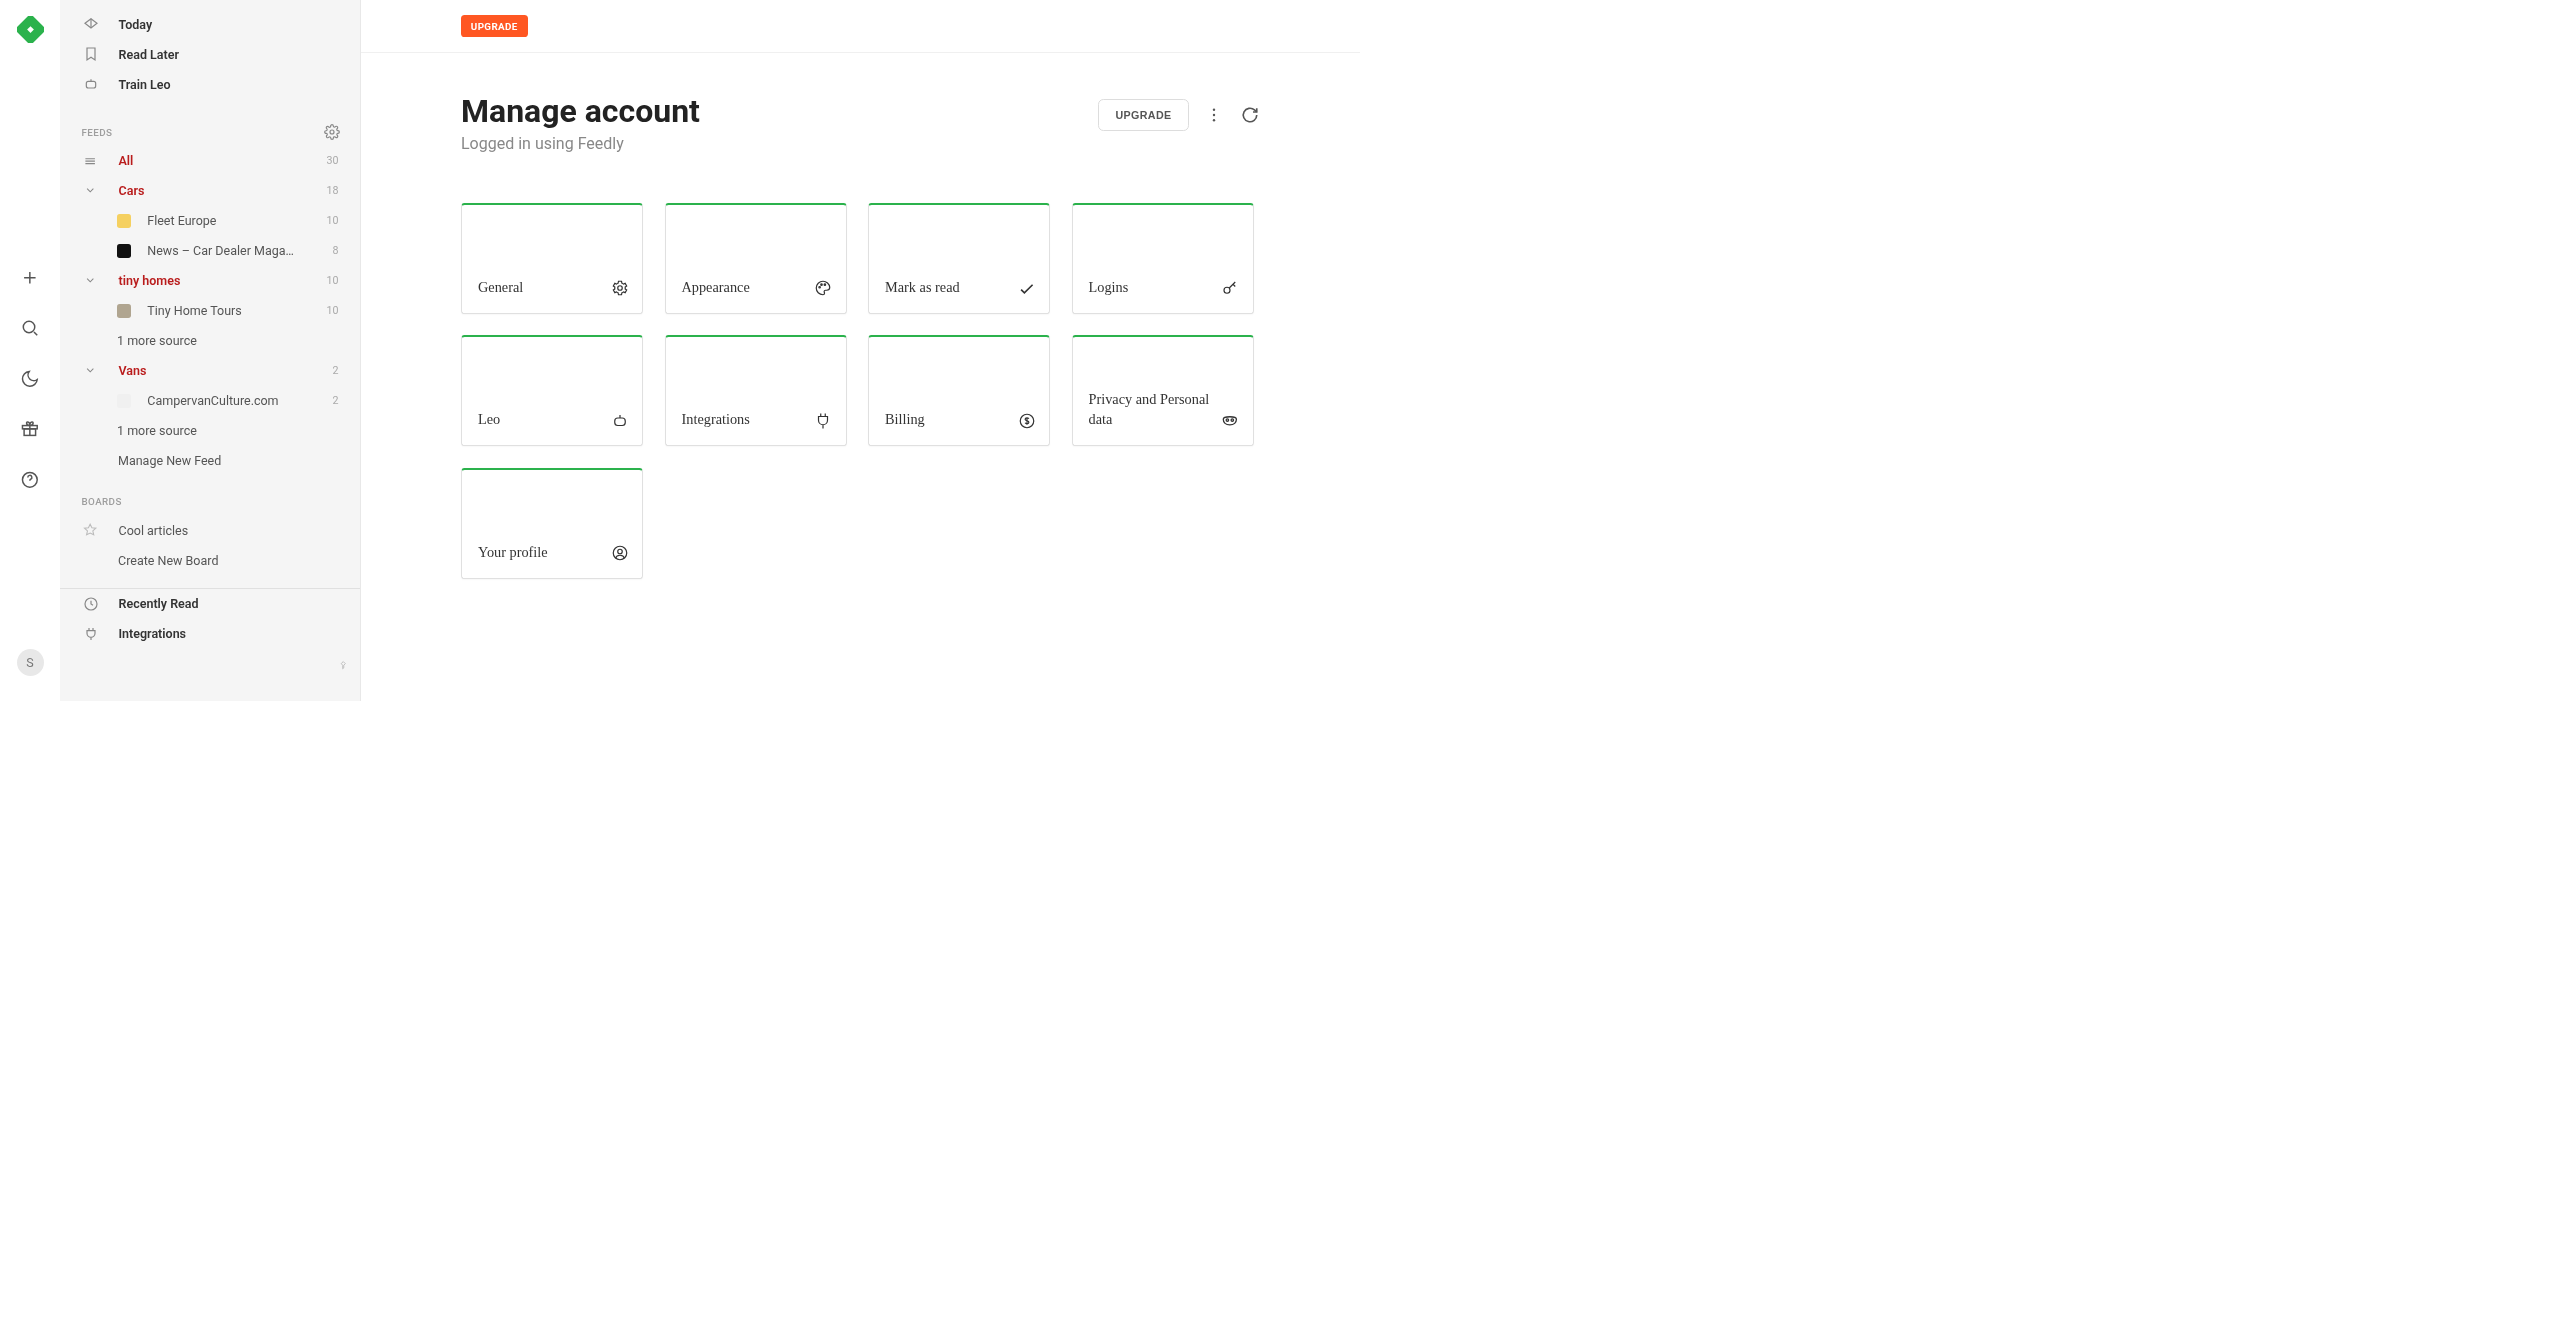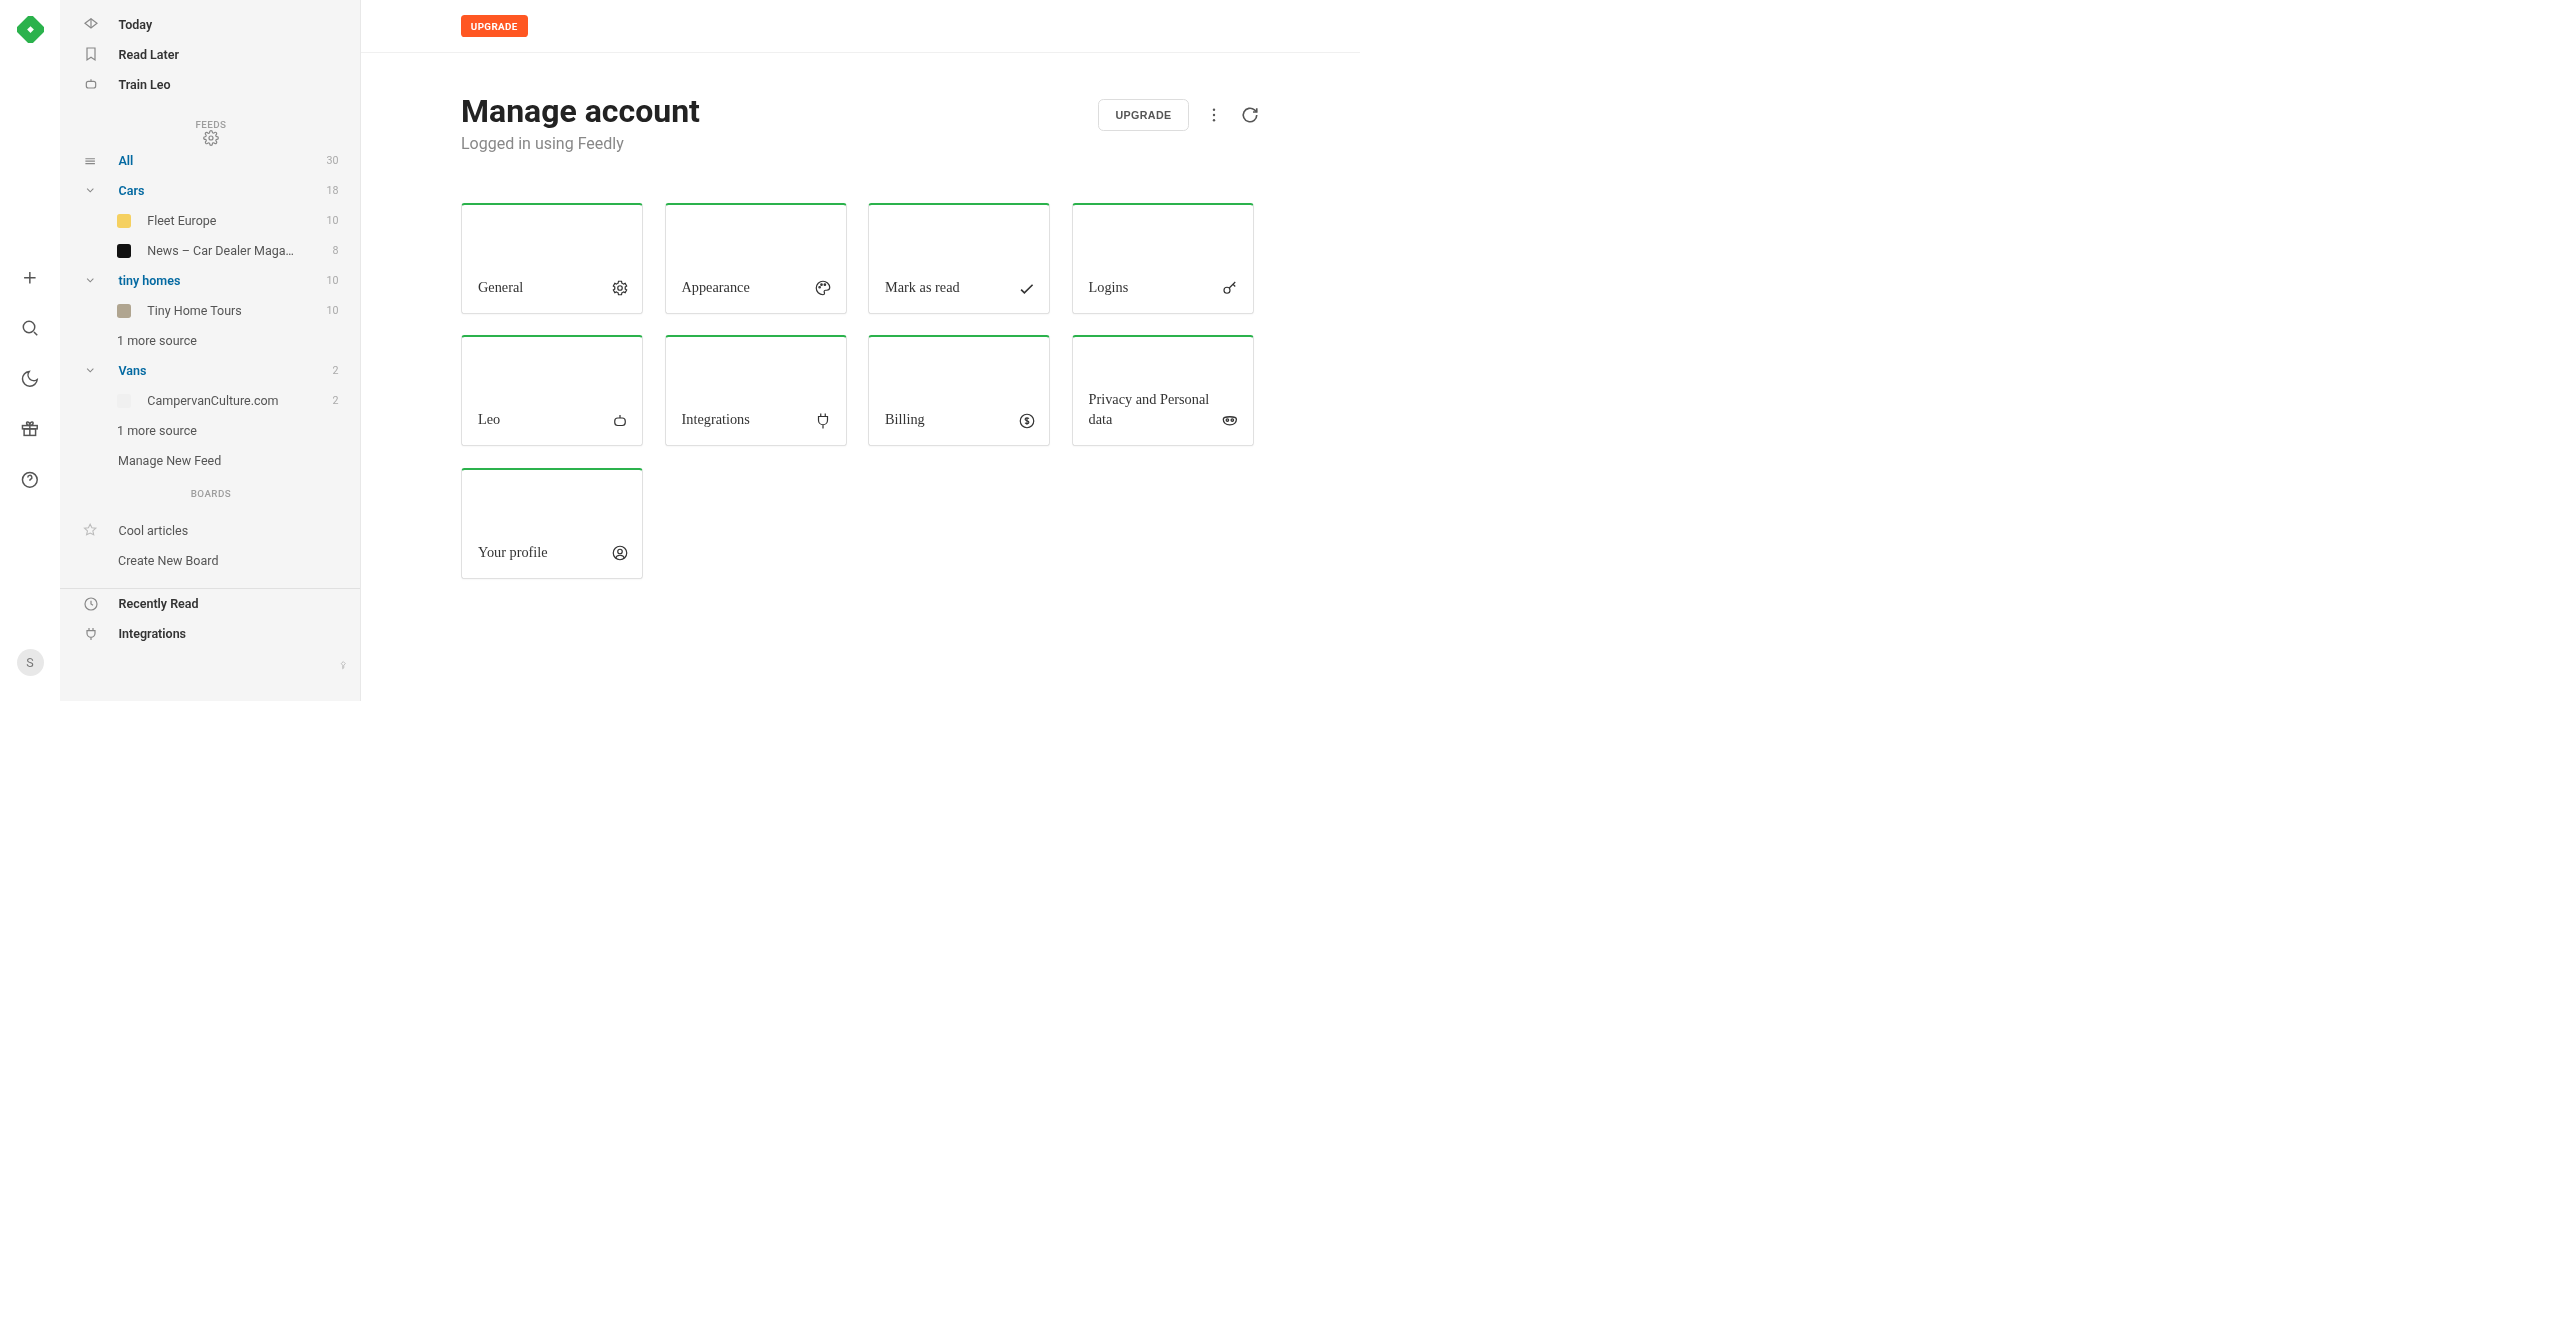--- a/index.html
+++ b/index.html
@@ -73,41 +73,40 @@
   color:#888; display:flex; align-items:center; justify-content:center;
 }
 .sb-item.bold { font-weight: 600; }
 
 .sb-section {
   padding-left: 21.5px;
   height: 27px;
   display:flex; align-items:center; justify-content:space-between;
   padding-right: 19.7px;
   margin-top: 12.5px;
-  flex-direction: column;
 }
 .sb-section-label {
   font-size: 9.8px;
   letter-spacing: 0.4px;
   color: #9e9e9e;
   font-weight:500;
 }
 .sb-gear { color:#888; cursor:pointer; }
 
 .feed-row {
   display:flex; align-items:center;
   height: 30px;
   padding-left: 21.5px;
   padding-right: 21.5px;
   cursor:pointer;
   font-size: 12.5px;
 }
 .feed-row .chev { width:18px; color:#888; display:flex; align-items:center; justify-content:center; margin-right:19px;}
 .feed-row .lines { width:18px; color:#888; display:flex; align-items:center; justify-content:center; margin-right:19px;}
-.feed-row .lbl { color:#0369a1; font-weight:600; flex:1;}
+.feed-row .lbl { color:#b91c1c; font-weight:600; flex:1;}
 .feed-row .cnt { color:#aaa; font-size:10.7px; }
 
 .source-row {
   display:flex; align-items:center;
   height: 30px;
   padding-left: 57px;
   padding-right: 21.5px;
   cursor:pointer;
   font-size: 12.5px;
   color:#555;

